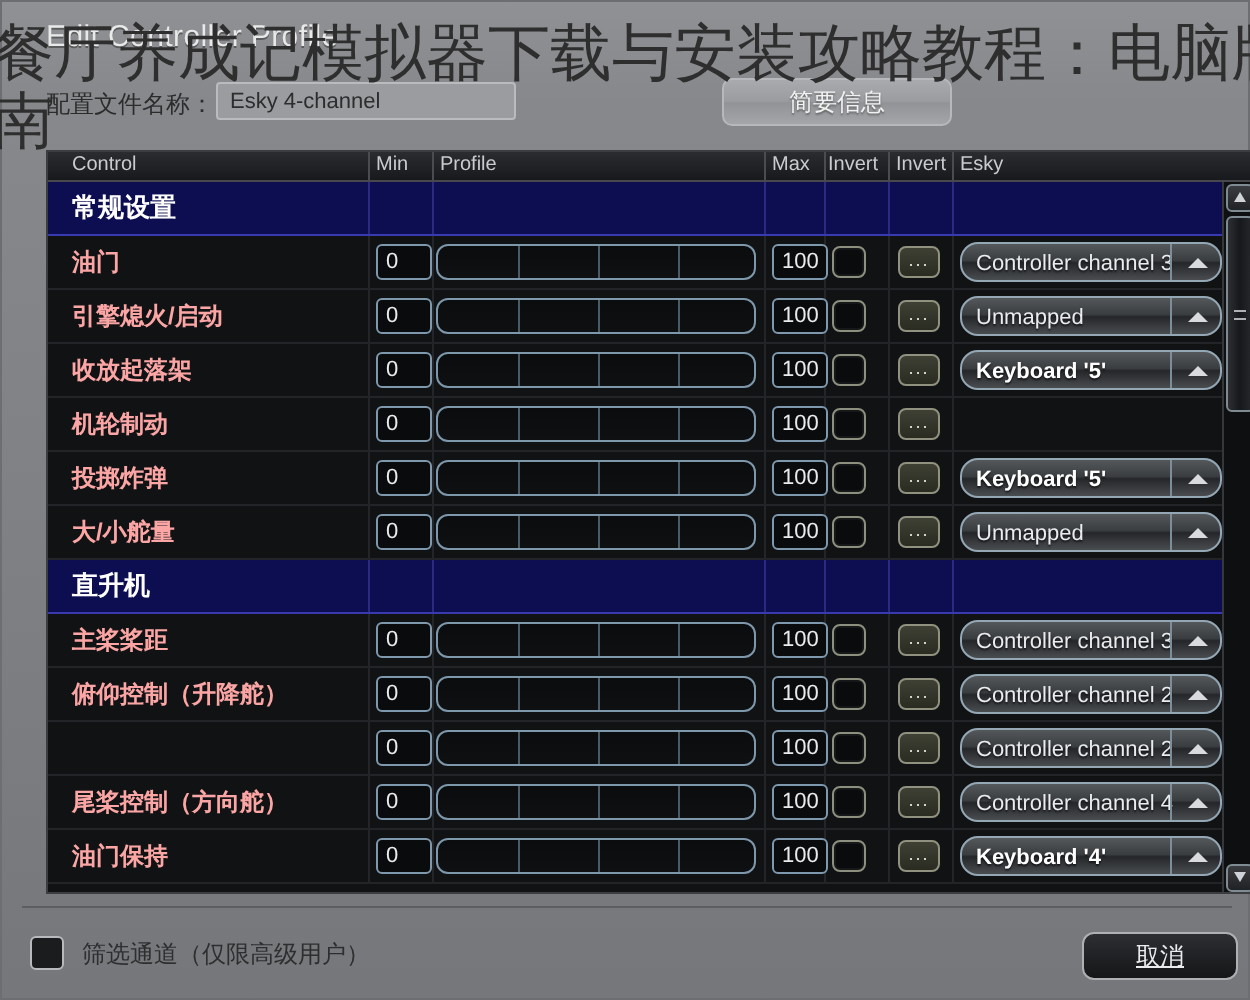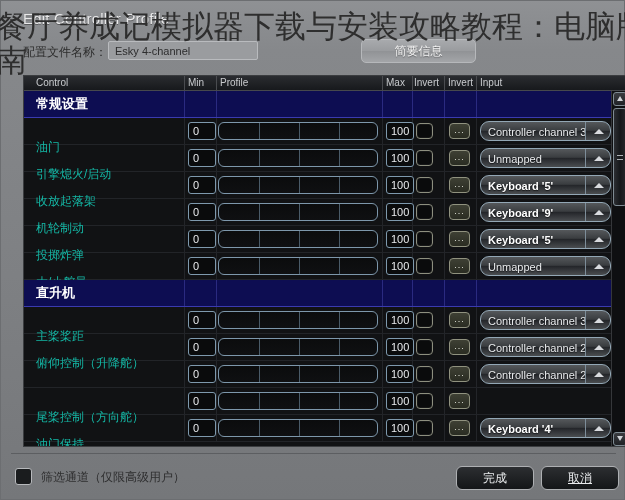--- a/index.html
+++ b/index.html
@@ -75,22 +75,22 @@
   .thsep{position:absolute;top:0;width:1px;height:14px;background:#4a4c50;}
 
   .tbody{position:absolute;left:0;top:15px;width:589px;height:356px;overflow:hidden;background:#111214;}
 
   .row{position:relative;height:26px;width:589px;border-bottom:1px solid #222428;}
   .row.sect{background:#0d0d52;height:26px;border-bottom:1px solid #3a3ab0;}
   .vsep{position:absolute;top:0;width:1px;height:26px;background:#232529;}
   .row.sect .vsep{background:#2a2a80;}
 
   .ctl-name{
-    position:absolute;left:12px;top:16px;height:26px;line-height:26px;
-    font-size:12px;color:#14b8a6;white-space:nowrap;
+    position:absolute;left:12px;top:0;height:26px;line-height:26px;
+    font-size:12px;color:#fca5a5;white-space:nowrap;font-weight:bold;
   }
   .sect-name{
     position:absolute;left:12px;top:0;height:26px;line-height:26px;
     font-size:13px;color:#ffffff;font-weight:bold;white-space:nowrap;
   }
 
   .numbox{
     position:absolute;top:4px;height:18px;
     background:#0a0b0c;
     border:1px solid #7e99ad;
@@ -231,21 +231,21 @@
 
     <div class="panel">
 
       <div class="thead">
         <div class="th" style="left:12px;">Control</div>
         <div class="th" style="left:164px;">Min</div>
         <div class="th" style="left:196px;">Profile</div>
         <div class="th" style="left:362px;">Max</div>
         <div class="th" style="left:390px;">Invert</div>
         <div class="th" style="left:424px;">Invert</div>
-        <div class="th" style="left:456px;">Input</div>
+        <div class="th" style="left:456px;">Esky</div>
         <div class="thsep" style="left:160px;"></div>
         <div class="thsep" style="left:192px;"></div>
         <div class="thsep" style="left:358px;"></div>
         <div class="thsep" style="left:388px;"></div>
         <div class="thsep" style="left:420px;"></div>
         <div class="thsep" style="left:452px;"></div>
       </div>
 
       <div class="tbody" id="tbody">
           <div class="row sect">
@@ -333,24 +333,20 @@
             <div class="ctl-name">机轮制动</div>
             <div class="numbox minbox">0</div>
             <div class="statusbar">
               <i style="left: 40px;"></i>
               <i style="left: 80px;"></i>
               <i style="left: 120px;"></i>
             </div>
             <div class="numbox maxbox">100</div>
             <div class="chkbox"></div>
             <div class="curvebtn">...</div>
-            <div class="combo">
-              <div class="val bold">Keyboard '9'</div>
-              <div class="arrowbox"></div>
-            </div>
           </div>
           <div class="row">
             <div class="vsep" style="left: 160px;"></div>
             <div class="vsep" style="left: 192px;"></div>
             <div class="vsep" style="left: 358px;"></div>
             <div class="vsep" style="left: 388px;"></div>
             <div class="vsep" style="left: 420px;"></div>
             <div class="vsep" style="left: 452px;"></div>
             <div class="ctl-name">投掷炸弹</div>
             <div class="numbox minbox">0</div>
@@ -473,20 +469,24 @@
             <div class="ctl-name">尾桨控制（方向舵）</div>
             <div class="numbox minbox">0</div>
             <div class="statusbar">
               <i style="left: 40px;"></i>
               <i style="left: 80px;"></i>
               <i style="left: 120px;"></i>
             </div>
             <div class="numbox maxbox">100</div>
             <div class="chkbox"></div>
             <div class="curvebtn">...</div>
+            <div class="combo">
+              <div class="val">Controller channel 4</div>
+              <div class="arrowbox"></div>
+            </div>
           </div>
           <div class="row">
             <div class="vsep" style="left: 160px;"></div>
             <div class="vsep" style="left: 192px;"></div>
             <div class="vsep" style="left: 358px;"></div>
             <div class="vsep" style="left: 388px;"></div>
             <div class="vsep" style="left: 420px;"></div>
             <div class="vsep" style="left: 452px;"></div>
             <div class="ctl-name">油门保持</div>
             <div class="numbox minbox">0</div>
@@ -509,21 +509,20 @@
         <div class="sb-btn sb-up"></div>
         <div class="sb-thumb"></div>
         <div class="sb-btn sb-down"></div>
       </div>
 
     </div>
 
     <div class="footer-sep"></div>
     <div class="filter-chk" id="filter-chk"></div>
     <div class="filter-lbl">筛选通道（仅限高级用户）</div>
-    <div class="footbtn" id="btn-done">完成</div>
     <div class="footbtn" id="btn-cancel">取消</div>
 
   </div>
 
   <div class="overlay">
     <div class="ov-line" id="ov1"><span>餐厅养成记模拟器下载与安装攻略教程：电脑版</span></div>
     <div class="ov-line" id="ov2">南</div>
   </div>
 
 </div>

